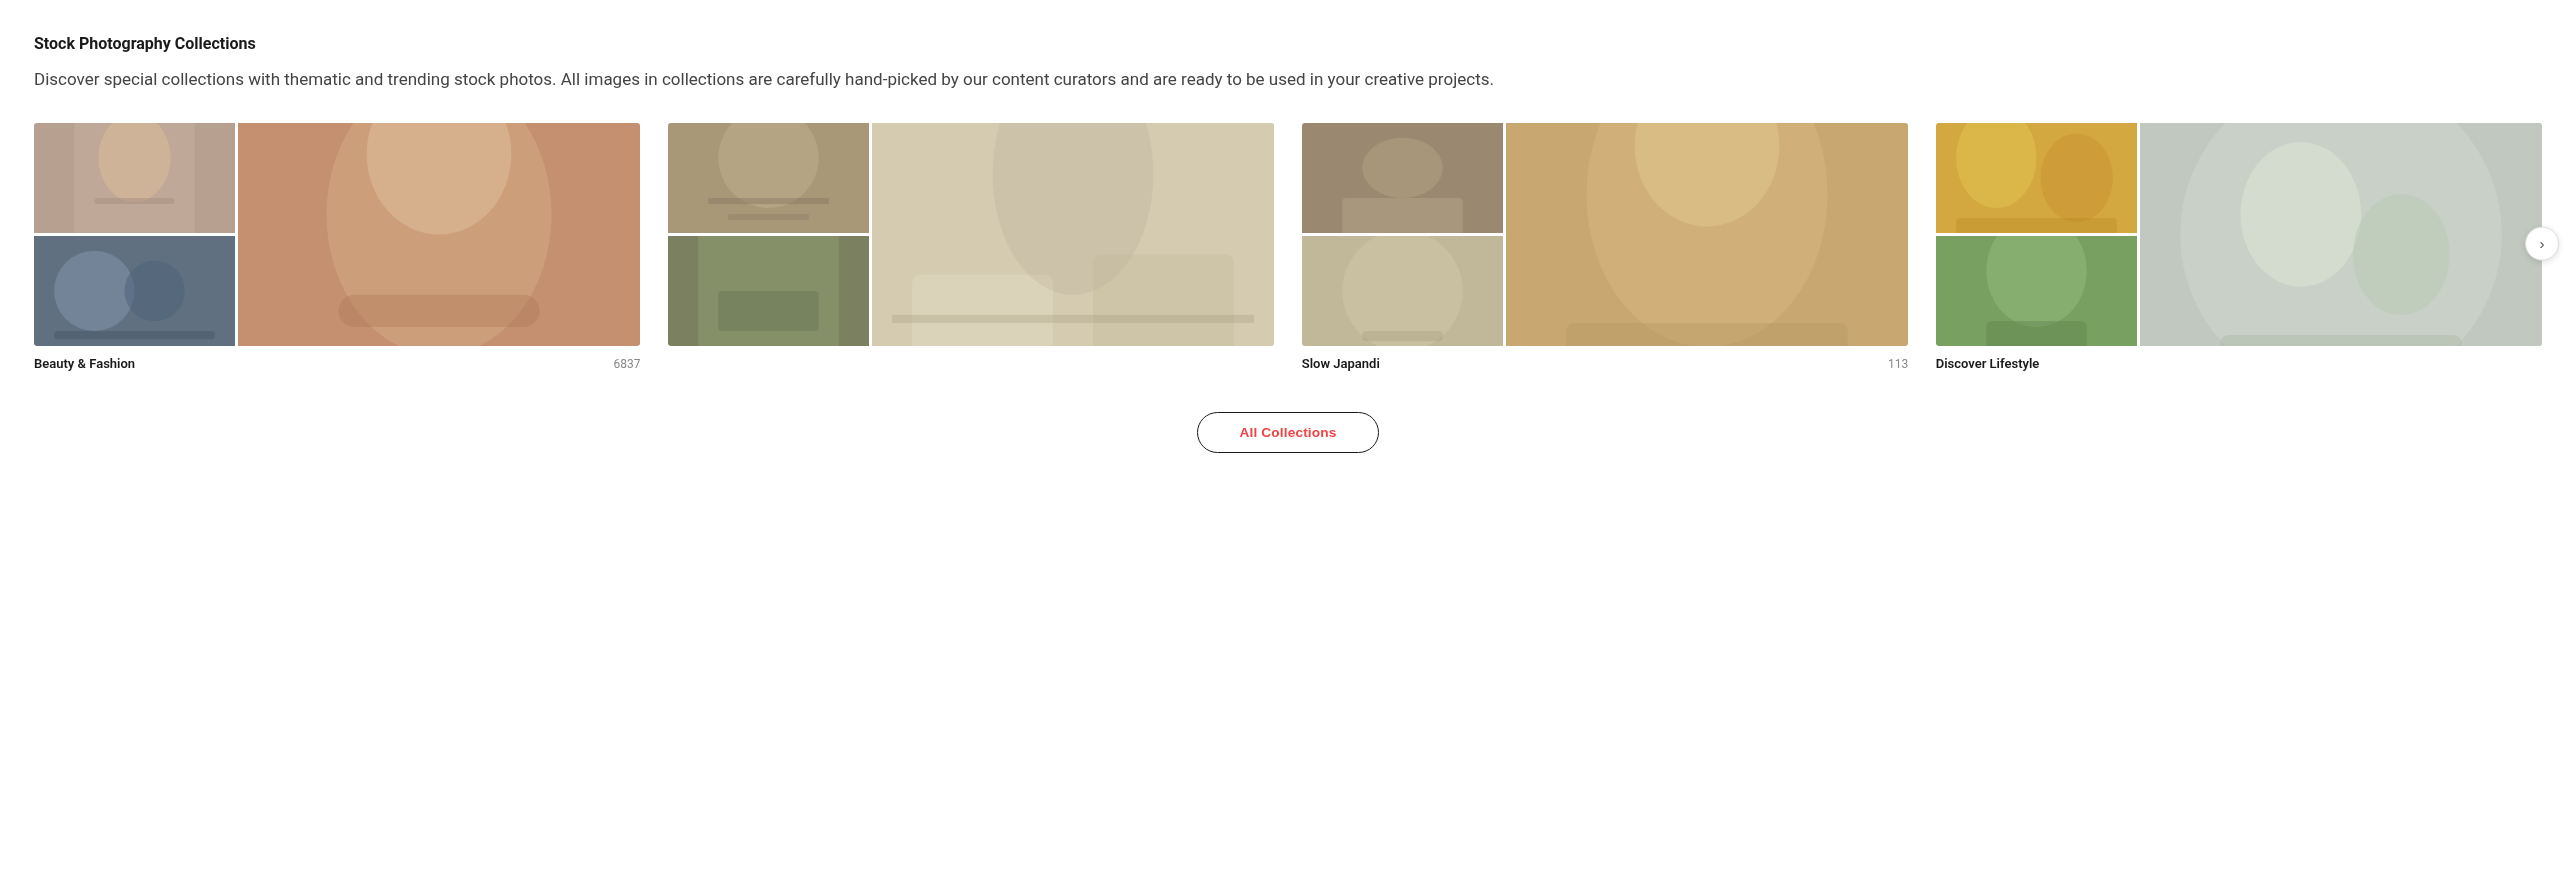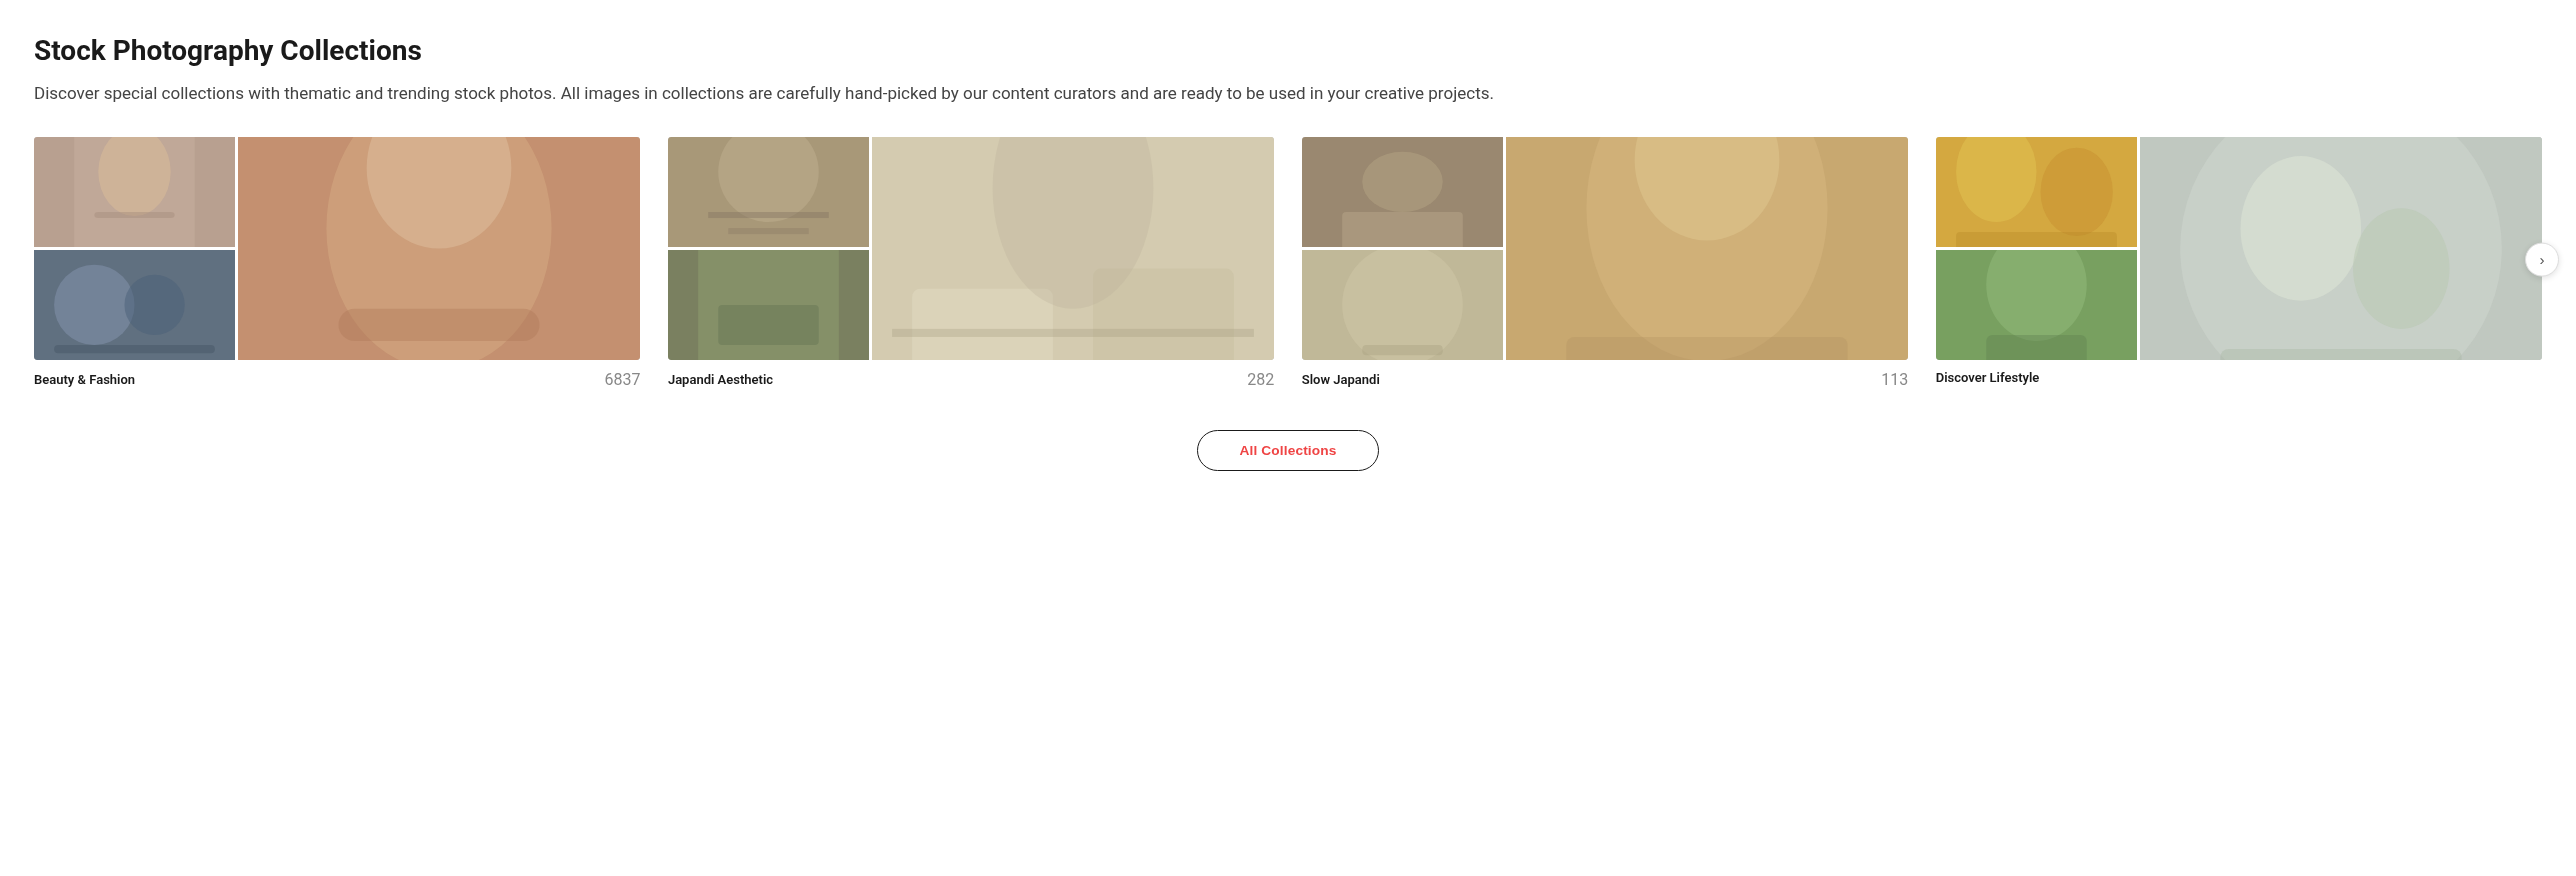--- a/index.html
+++ b/index.html
@@ -9,21 +9,21 @@
     }
 
     body {
       font-family: -apple-system, BlinkMacSystemFont, 'Segoe UI', Roboto, sans-serif;
       background: #fff;
       color: #1a1a1a;
       padding: 34px 34px 51px 34px;
     }
 
     .page-title {
-      font-size: 28px;
+      font-size: 16px;
       font-weight: 700;
       margin-bottom: 13.7px;
       color: #1a1a1a;
     }
 
     .page-description {
       font-size: 17px;
       color: #444;
       margin-bottom: 31px;
       line-height: 1.5;
@@ -93,21 +93,21 @@
       align-items: center;
     }
 
     .collection-name {
       font-size: 13px;
       font-weight: 600;
       color: #1a1a1a;
     }
 
     .collection-count {
-      font-size: 16px;
+      font-size: 12px;
       color: #888;
     }
 
     .carousel-next-btn {
       position: absolute;
       right: -17px;
       top: 50%;
       transform: translateY(-60%);
       width: 34px;
       height: 34px;
@@ -213,24 +213,20 @@
           </svg>
         </div>
         <div class="img-small japandi-sm2">
           <svg class="photo-placeholder" viewBox="0 0 100 100" preserveAspectRatio="xMidYMid slice">
             <rect width="100" height="100" fill="#7a8060"></rect>
             <rect x="15" y="20" width="70" height="60" rx="3" fill="#90a070" opacity="0.5"></rect>
             <rect x="25" y="50" width="50" height="20" rx="2" fill="#607050" opacity="0.4"></rect>
           </svg>
         </div>
       </div>
-      <div class="collection-meta">
-        <span class="collection-name">Japandi Aesthetic</span>
-        <span class="collection-count">282</span>
-      </div>
     </div>
 
     <div class="collection-card">
       <div class="collection-images">
         <div class="img-small slowliving-sm1">
           <svg class="photo-placeholder" viewBox="0 0 100 100" preserveAspectRatio="xMidYMid slice">
             <rect width="100" height="100" fill="#9a8870"></rect>
             <ellipse cx="50" cy="45" rx="20" ry="15" fill="#b0a080" opacity="0.6"></ellipse>
             <rect x="20" y="60" width="60" height="25" rx="2" fill="#c0b090" opacity="0.4"></rect>
           </svg>

